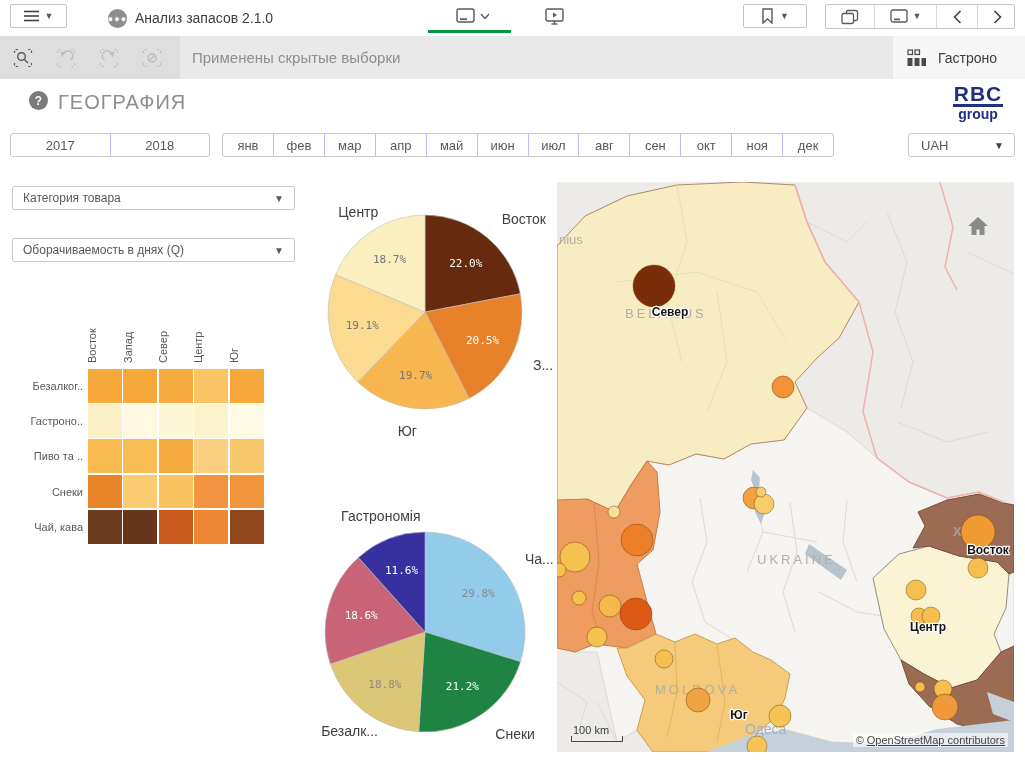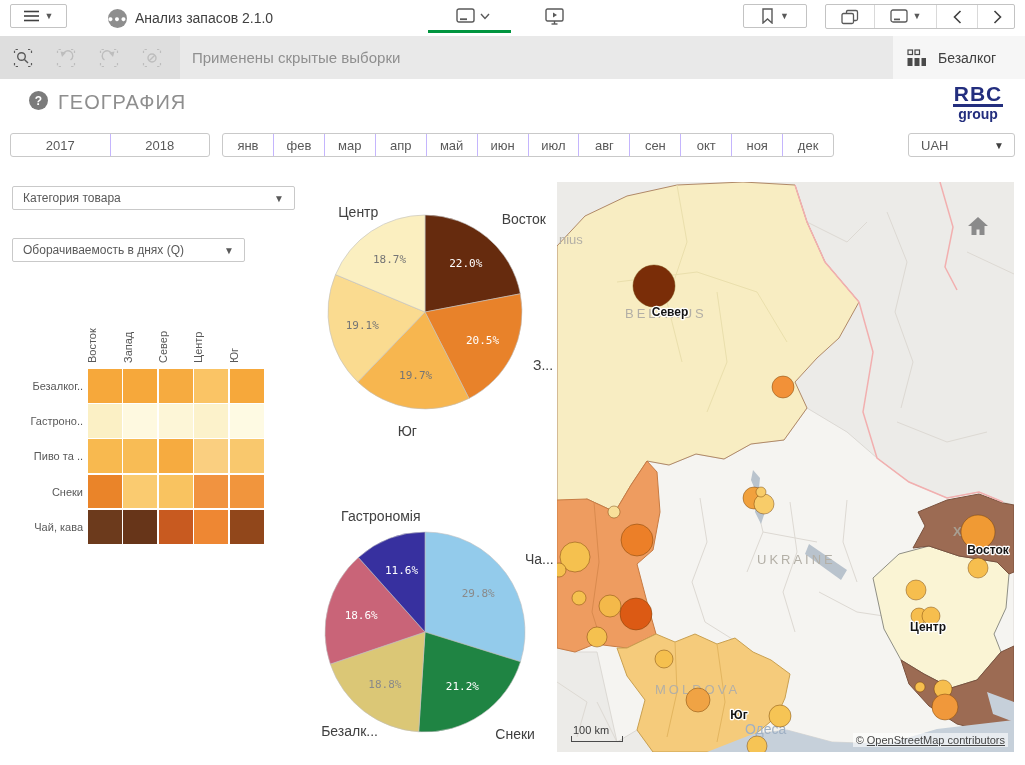--- a/index.html
+++ b/index.html
@@ -164,21 +164,21 @@
     </div>
     <div class="sel-msg">Применены скрытые выборки</div>
     <div class="selbar-right">
       <svg width="19" height="17" viewBox="0 0 19 17">
         <rect x="1" y="1" width="4.5" height="4.5" fill="none" stroke="#4a4a4a" stroke-width="1.2"></rect>
         <rect x="8" y="1" width="4.5" height="4.5" fill="none" stroke="#4a4a4a" stroke-width="1.2"></rect>
         <rect x="0.5" y="9" width="5" height="8" fill="#4a4a4a"></rect>
         <rect x="7.5" y="9" width="5" height="8" fill="#4a4a4a"></rect>
         <rect x="14.5" y="9" width="5" height="8" fill="#4a4a4a"></rect>
       </svg>
-      <span class="sel-label">Безалког</span>
+      <span class="sel-label">Гастроно</span>
     </div>
   </div>
 
   <div class="help-circle">?</div>
   <div class="sheet-title">ГЕОГРАФИЯ</div>
   <div class="logo">
     <span class="l1" style="color: rgb(35, 46, 126); border-color: rgb(35, 46, 126);">RBC</span>
     <div class="l2" style="color: rgb(35, 46, 126); border-color: rgb(35, 46, 126);">group</div>
   </div>
 
@@ -202,21 +202,21 @@
     </div>
   <div class="fgroup" style="left:908px;width:107px;">
     <div class="fcell" style="justify-content:flex-start;padding-left:12px;">UAH</div>
     <div style="display:flex;align-items:center;padding-right:10px;font-size:10px;color:#404040;">▼</div>
   </div>
 
   <div class="dd" style="left:12px;top:186px;width:283px;">
     <span>Категория товара</span>
     <span class="dd-caret">▼</span>
   </div>
-  <div class="dd" style="left:12px;top:238px;width:233px;">
+  <div class="dd" style="left:12px;top:238px;width:283px;">
     <span>Оборачиваемость в днях (Q)</span>
     <span class="dd-caret">▼</span>
   </div>
 
   <div id="heatmap" class="heatmap">
       <span class="hm-col" style="left:84.2px;top:27px;">Восток</span>
       <span class="hm-col" style="left:119.6px;top:27px;">Запад</span>
       <span class="hm-col" style="left:155.0px;top:27px;">Север</span>
       <span class="hm-col" style="left:190.4px;top:27px;">Центр</span>
       <span class="hm-col" style="left:225.8px;top:27px;">Юг</span>

